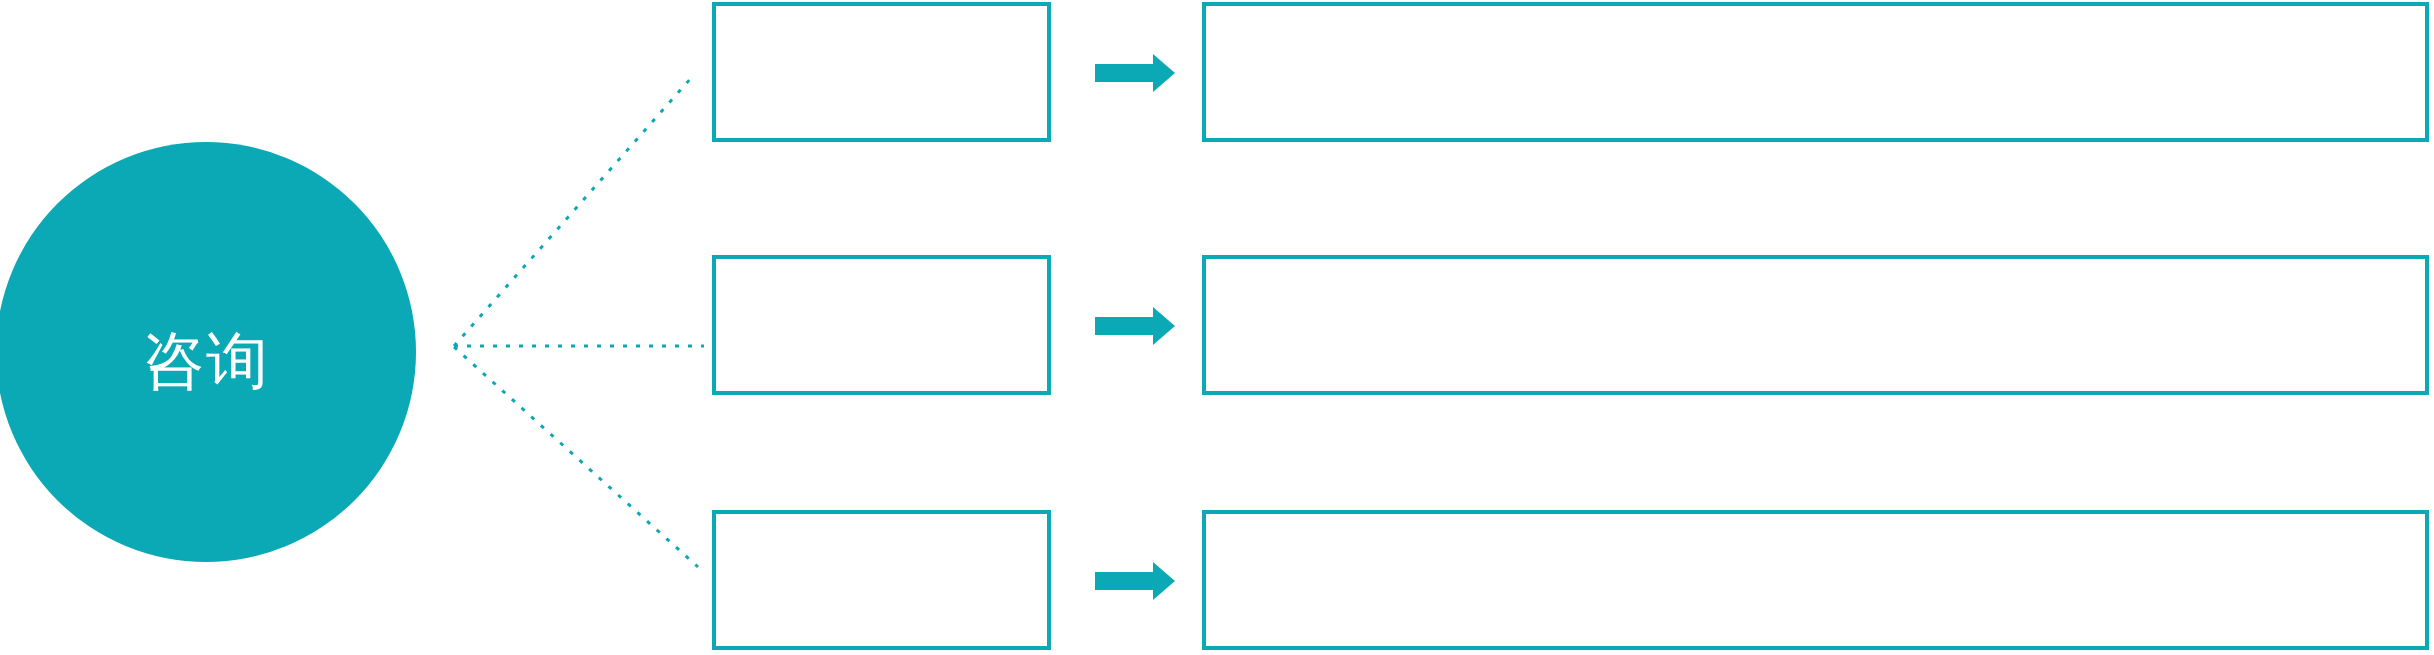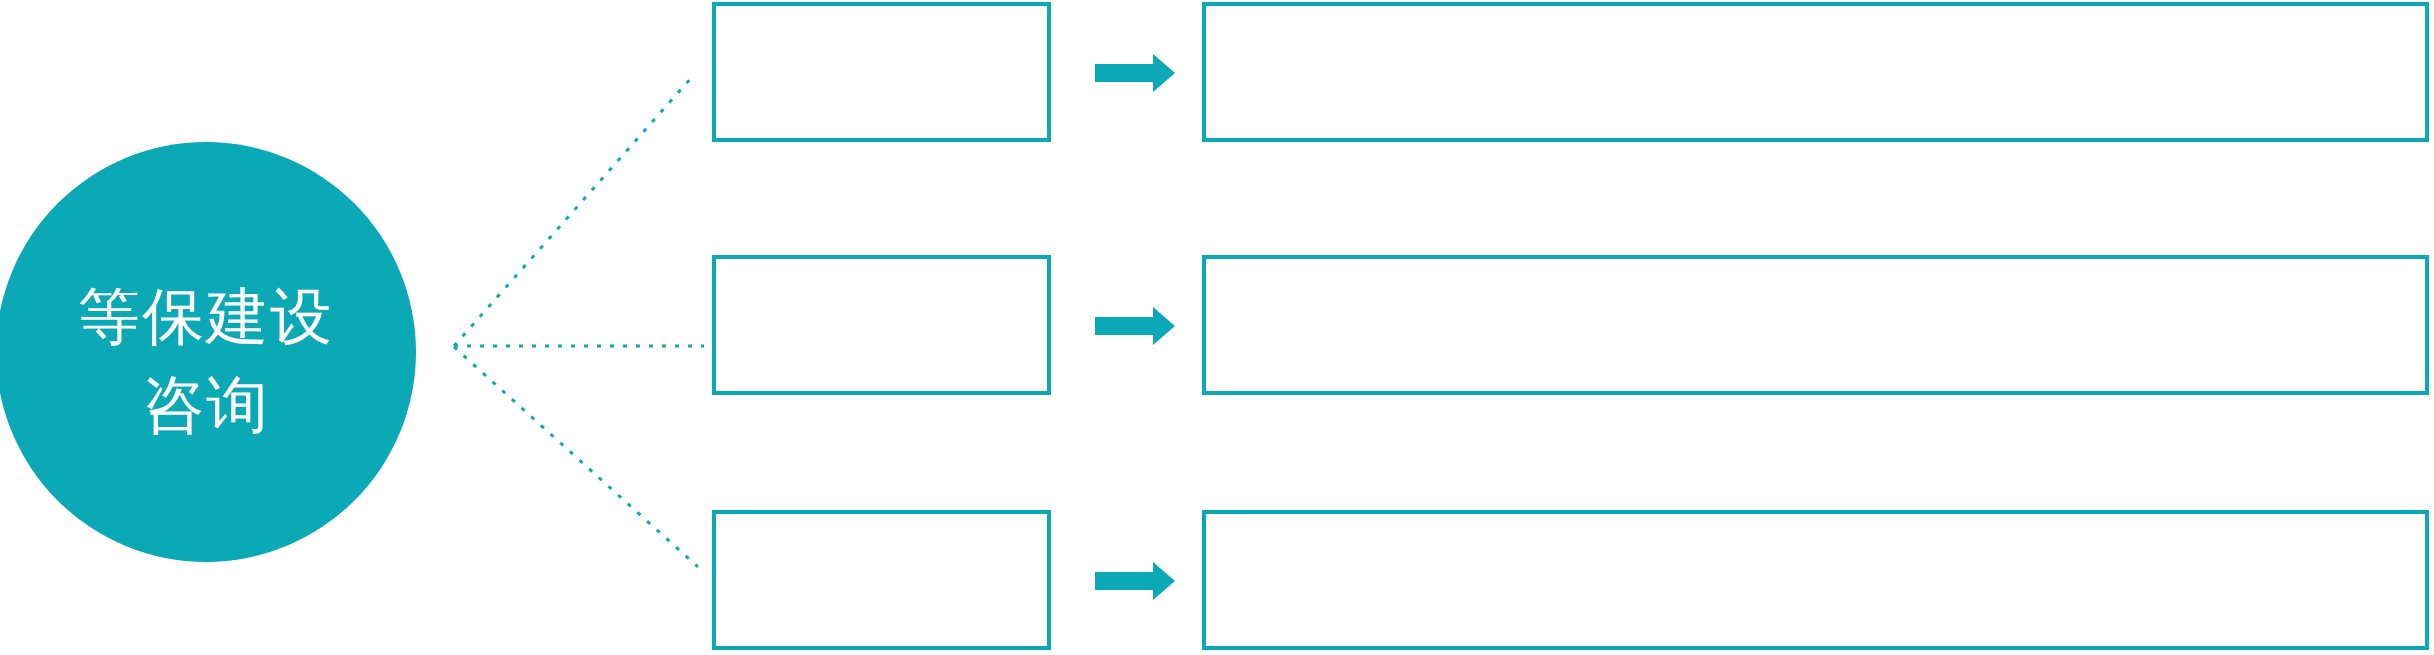--- a/index.html
+++ b/index.html
@@ -107,21 +107,20 @@
 
 <div class="canvas">
 
   <svg class="connectors" viewBox="0 0 2434 655" preserveAspectRatio="none" xmlns="http://www.w3.org/2000/svg">
     <line x1="454" y1="346" x2="692" y2="77"></line>
     <line x1="454" y1="346" x2="704" y2="346"></line>
     <line x1="454" y1="347" x2="698" y2="567"></line>
   </svg>
 
   <div class="topic-circle">
-    <span>等保建设</span>
     <span>咨询</span>
   </div>
 
   <div class="row row-1">
     <div class="category-box">
       <span></span>
     </div>
     <svg class="arrow-icon" viewBox="0 0 80 40" xmlns="http://www.w3.org/2000/svg">
       <rect x="0" y="11" width="58" height="18"></rect>
       <polygon points="58,1 80,20 58,39"></polygon>

